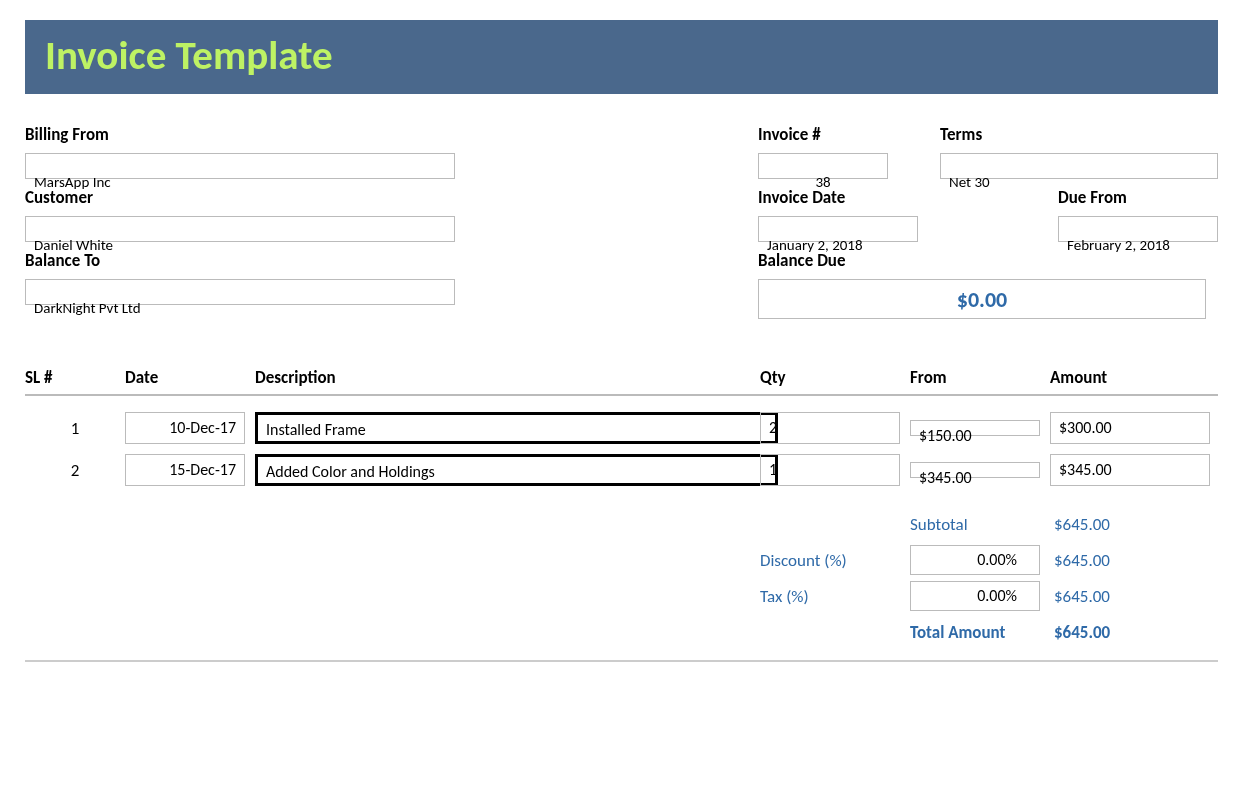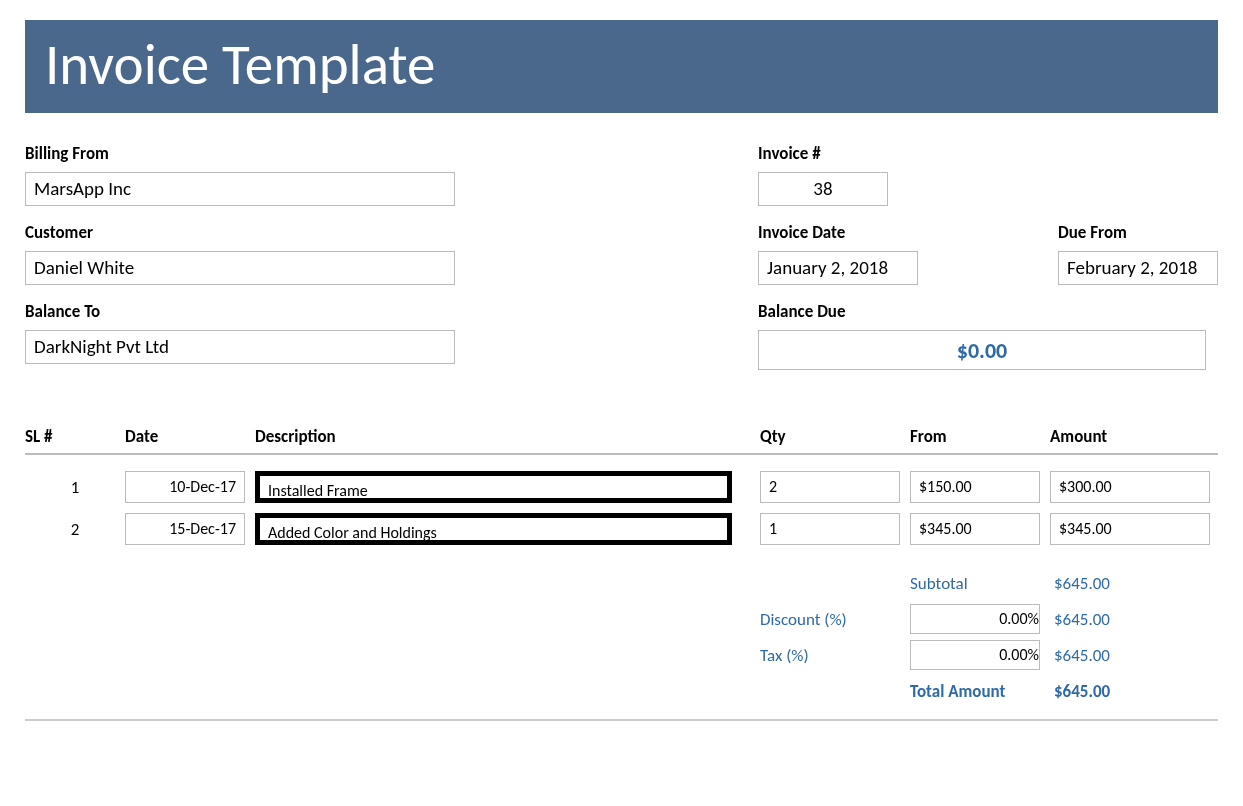--- a/index.html
+++ b/index.html
@@ -9,47 +9,47 @@
     font-family: Calibri, Arial, sans-serif;
     background: #fff;
     color: #000;
   }
   .page {
     width: 1243px;
     padding: 20px 25px;
   }
   .title-bar {
     background: #4a688c;
-    color: #ffffff;
-    font-size: 57px;
-    font-weight: normal;
+    color: #bef264;
+    font-size: 41px;
+    font-weight: bold;
     padding: 10px 20px 14px 20px;
     margin: 0 0 30px 0;
   }
   .top-section {
     display: flex;
     justify-content: space-between;
     margin-bottom: 40px;
   }
   .left-col { width: 430px; }
   .right-col { width: 460px; }
   .label {
     font-weight: bold;
     font-size: 17px;
     margin-bottom: 8px;
   }
   .field {
     border: 1px solid #bbb;
-    height: 34px;
+    height: 24px;
     line-height: 32px;
-    padding: 0 8px;
-    font-size: 19px;
+    padding: 12px 8px;
+    font-size: 15px;
     background: #fff;
   }
-  .group { margin-bottom: 16px; }
+  .group { margin-bottom: 8px; }
   .row2 { display: flex; gap: 32px; }
   .row2 > div { flex: 1; }
   .inv-num { width: 130px; text-align: center; }
   .terms { flex: 1; width: auto; }
   .date-field { width: 160px; }
   .balance-field {
     border: 1px solid #bbb;
     height: 40px;
     line-height: 40px;
     text-align: center;
@@ -88,42 +88,42 @@
     height: 32px;
     line-height: 30px;
     width: 120px;
     text-align: right;
     padding: 0 8px;
     font-size: 16px;
     margin-right: 10px;
   }
   .item-row .col-date-wrap { width: 130px; }
   .desc-cell {
-    border: 5px solid #000000;
-    height: 32px;
-    line-height: 30px;
-    width: 477px;
+    border: 3px solid #000000;
+    height: 32px;
+    line-height: 30px;
+    width: 523px;
     padding: 0 8px;
     font-size: 16px;
     margin-right: 10px;
   }
   .item-row .col-desc-wrap { width: 505px; }
   .qty-cell {
     border: 1px solid #bbb;
     height: 32px;
     line-height: 30px;
     width: 140px;
     padding: 0 8px;
     font-size: 16px;
     margin-right: 10px;
   }
   .item-row .col-qty-wrap { width: 150px; }
   .rate-cell {
     border: 1px solid #bbb;
-    height: 32px;
+    height: 16px;
     line-height: 30px;
     width: 130px;
     padding: 0 8px;
     font-size: 16px;
     margin-right: 10px;
   }
   .item-row .col-rate-wrap { width: 140px; }
   .amt-cell {
     border: 1px solid #bbb;
     height: 32px;
@@ -144,21 +144,21 @@
     font-size: 17px;
     color: #2f6aa8;
   }
   .totals-row .t-label { width: 150px; }
   .totals-row .t-input {
     border: 1px solid #bbb;
     width: 130px;
     height: 30px;
     line-height: 28px;
     text-align: right;
-    padding: 0 0;
+    padding: 0 22px;
     color: #000;
     font-size: 16px;
   }
   .totals-row .t-noinput { width: 130px; }
   .totals-row .t-value {
     width: 160px;
     padding-left: 14px;
   }
   .totals-row.bold { font-weight: bold; }
   .hr-bottom {
@@ -188,20 +188,24 @@
         <div class="field">DarkNight Pvt Ltd</div>
       </div>
     </div>
 
     <div class="right-col">
       <div class="group">
         <div class="row2">
           <div style="flex:0 0 150px;">
             <div class="label">Invoice #</div>
             <div class="field inv-num">38</div>
+          </div>
+          <div>
+            <div class="label">Terms</div>
+            <div class="field terms">Net 30</div>
           </div>
         </div>
       </div>
       <div class="group">
         <div style="display:flex; justify-content:space-between;">
           <div>
             <div class="label">Invoice Date</div>
             <div class="field date-field">January 2, 2018</div>
           </div>
           <div>

